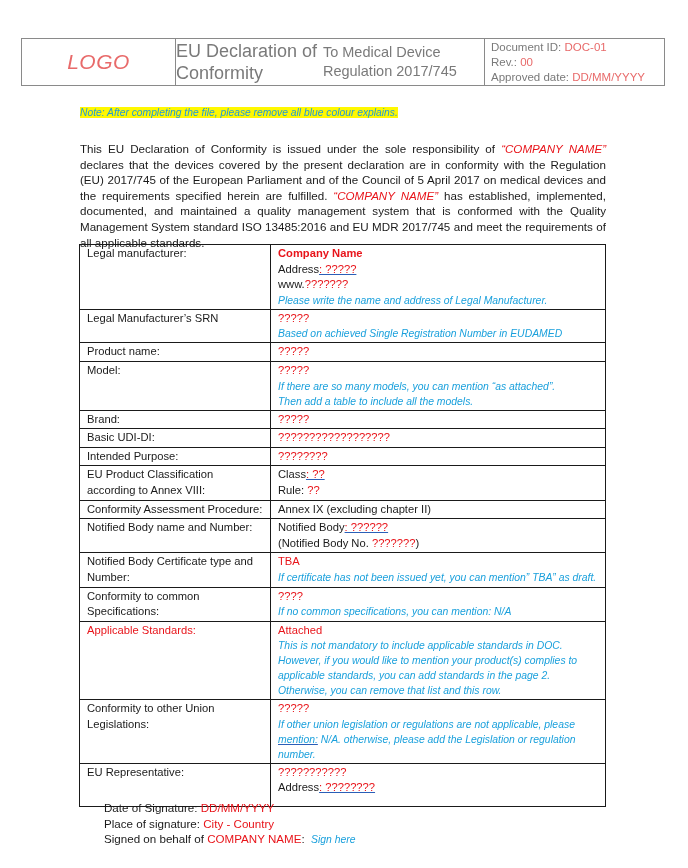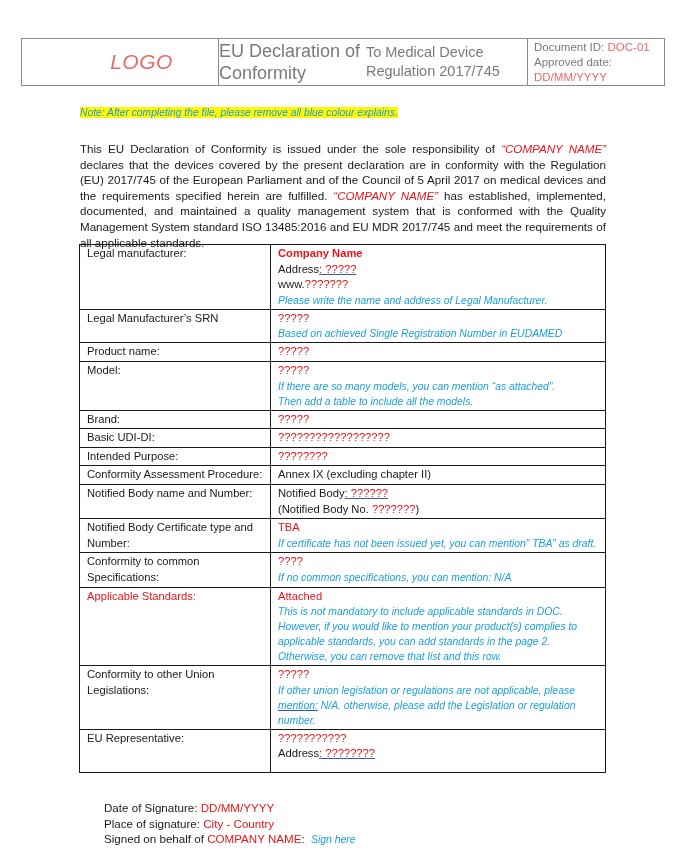--- a/index.html
+++ b/index.html
@@ -1,19 +1,19 @@
 <!DOCTYPE html>
 <html><head>
 <meta charset="utf-8">
 <style>
   html, body { margin: 0; padding: 0; background: #ffffff; }
   body { width: 688px; height: 868px; position: relative; overflow: hidden;
          font-family: "Liberation Sans", sans-serif; color: #1a1a1a; }
   .header { position: absolute; left: 21px; top: 38px; width: 644px; height: 48px;
-            border: 1px solid #8a8a8a; display: flex; box-sizing: border-box; padding-left: 43px; }
+            border: 1px solid #8a8a8a; display: flex; box-sizing: border-box; }
   .hd-logo { width: 153px; border-right: 1px solid #8a8a8a; display: flex; align-items: center; justify-content: center;
              color: #e86a6a; font-style: italic; font-size: 21px; letter-spacing: 0.5px; }
   .hd-title { width: 308px; border-right: 1px solid #8a8a8a; display: flex; align-items: center; justify-content: center; color: #7a7a7a; font-weight: normal; }
   .hd-title .t1 { font-size: 18px; line-height: 22px; }
   .hd-title .t2 { font-size: 14.5px; line-height: 19px; }
   .hd-meta { flex: 1; padding: 1px 0 0 6px; font-size: 11.5px; color: #7a7a7a; line-height: 15px; }
   .red-l { color: #e86a6a; }
   .red { color: #e8141a; }
   .blue { color: #1aa0dc; font-style: italic; }
   .note { position: absolute; left: 80px; top: 106px; font-size: 10.3px; line-height: 14px; }
@@ -31,20 +31,21 @@
 <body>
 
 <div class="header">
   <div class="hd-logo">LOGO</div>
   <div class="hd-title">
     <div class="t1">EU Declaration of Conformity</div>
     <div class="t2">To Medical Device Regulation 2017/745</div>
   </div>
   <div class="hd-meta">
     <div><span>Document ID: </span><span class="red-l">DOC-01</span></div>
+    <div><span>Rev.: </span><span class="red-l">00</span></div>
     <div><span>Approved date: </span><span class="red-l">DD/MM/YYYY</span></div>
   </div>
 </div>
 
 <div class="note"><span>Note: After completing the file, please remove all blue colour explains.</span></div>
 
 <div class="intro"><span>This EU Declaration of Conformity is issued under the sole responsibility of </span><i>“COMPANY NAME”</i><span> declares that the devices covered by the present declaration are in conformity with the Regulation (EU) 2017/745 of the European Parliament and of the Council of 5 April 2017 on medical devices and the requirements specified herein are fulfilled. </span><i>“COMPANY NAME”</i><span> has established, implemented, documented, and maintained a quality management system that is conformed with the Quality Management System standard ISO 13485:2016 and EU MDR 2017/745 and meet the requirements of all applicable standards.</span></div>
 
 <table class="doc">
   <tbody>
@@ -80,20 +81,27 @@
     <td class="lbl">Brand:</td>
     <td class="red">?????</td>
   </tr>
   <tr>
     <td class="lbl">Basic UDI-DI:</td>
     <td class="red">??????????????????</td>
   </tr>
   <tr>
     <td class="lbl">Intended Purpose:</td>
     <td class="red">????????</td>
+  </tr>
+  <tr>
+    <td class="lbl">EU Product Classification according to Annex VIII:</td>
+    <td>
+      <div><span>Class</span><span class="red ul">: ??</span></div>
+      <div><span>Rule: </span><span class="red">??</span></div>
+    </td>
   </tr>
   <tr>
     <td class="lbl">Conformity Assessment Procedure:</td>
     <td>Annex IX (excluding chapter II)</td>
   </tr>
   <tr>
     <td class="lbl">Notified Body name and Number:</td>
     <td>
       <div><span>Notified Body</span><span class="red ul">: ??????</span></div>
       <div><span>(Notified Body No. </span><span class="red">???????</span><span>)</span></div>

